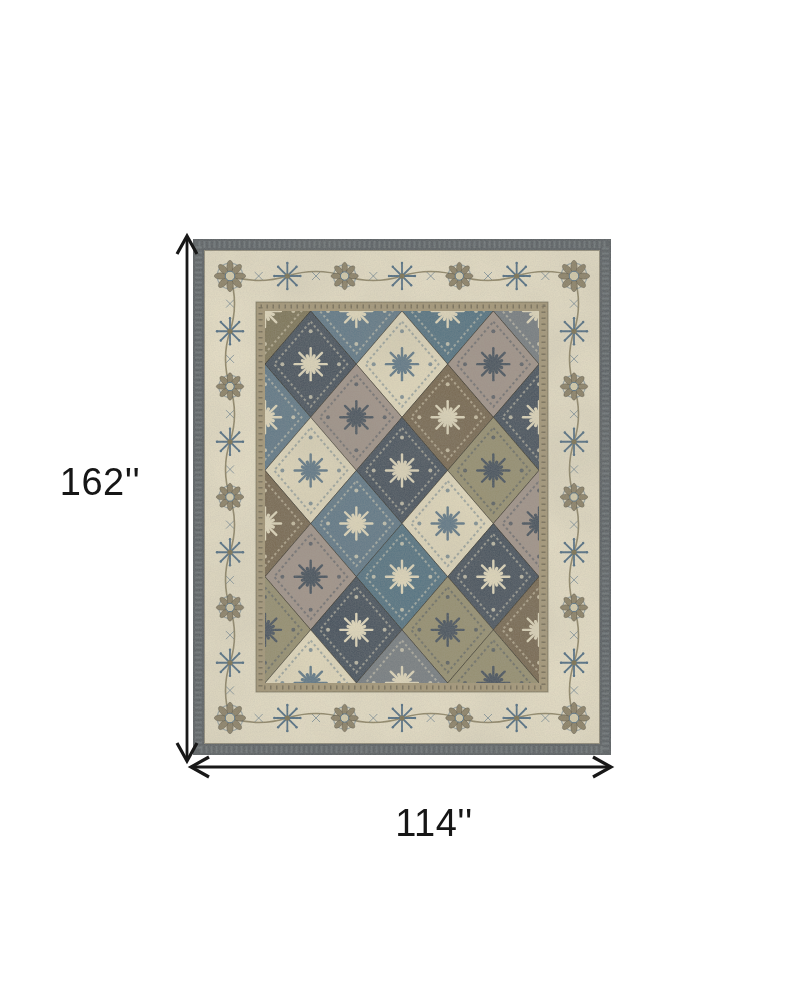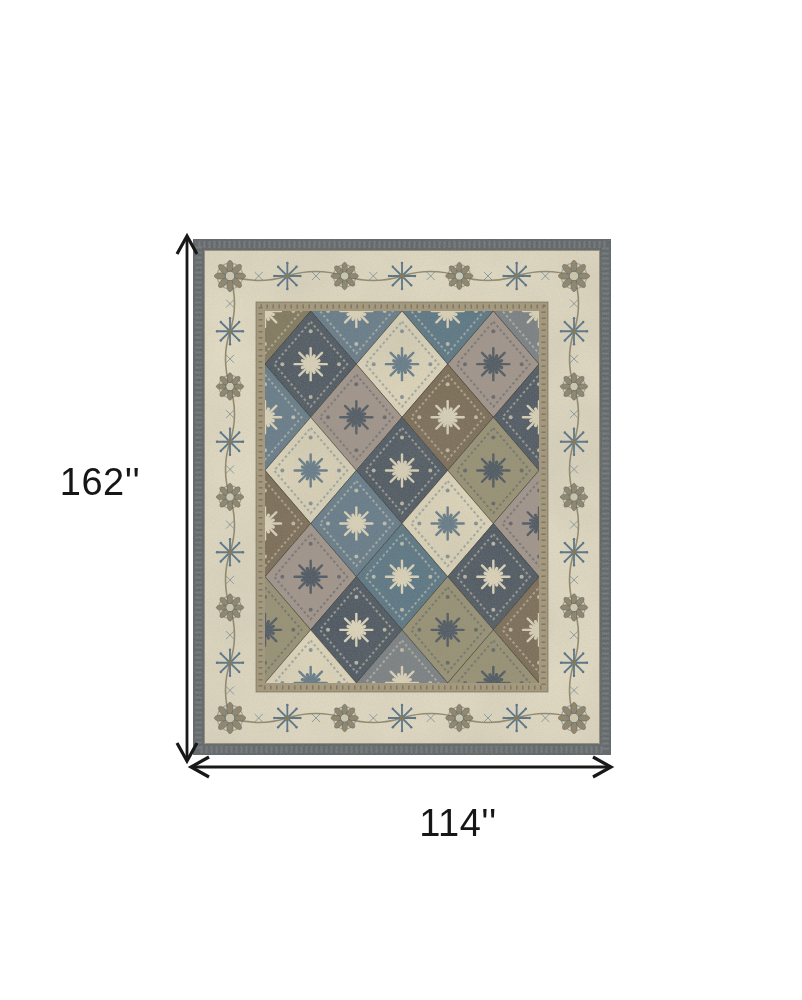--- a/index.html
+++ b/index.html
@@ -1177,14 +1177,14 @@
     </g>
     <g>
       <path d="M192,767 L610,767" fill="none" stroke-width="2.8" stroke="#181818"></path>
       <path d="M209,757 L191,767 L209,777" fill="none" stroke-width="3.2" stroke-linejoin="miter" stroke="#181818"></path>
       <path d="M593,757 L611,767 L593,777" fill="none" stroke-width="3.2" stroke-linejoin="miter" stroke="#181818"></path>
     </g>
   </svg>
 
   <div class="dim-label" style="left:38px;top:463px;width:124px;">162''</div>
 
-  <div class="dim-label" style="left:396px;top:804px;width:124px;">114''</div>
+  <div class="dim-label" style="left:372px;top:804px;width:124px;">114''</div>
 </div>
 
 </body></html>

